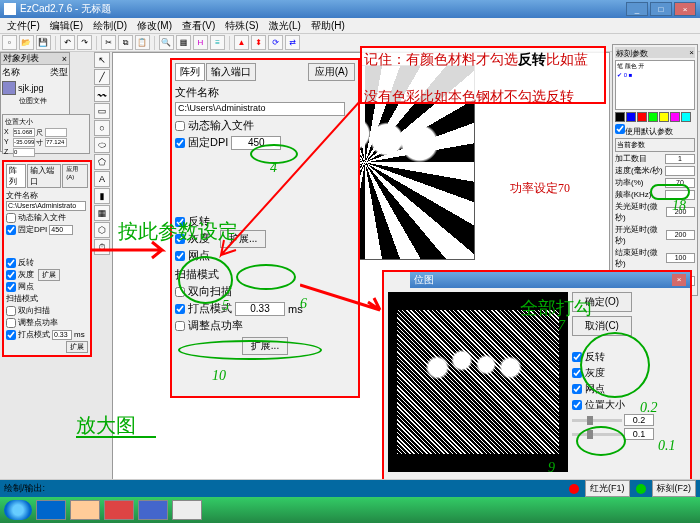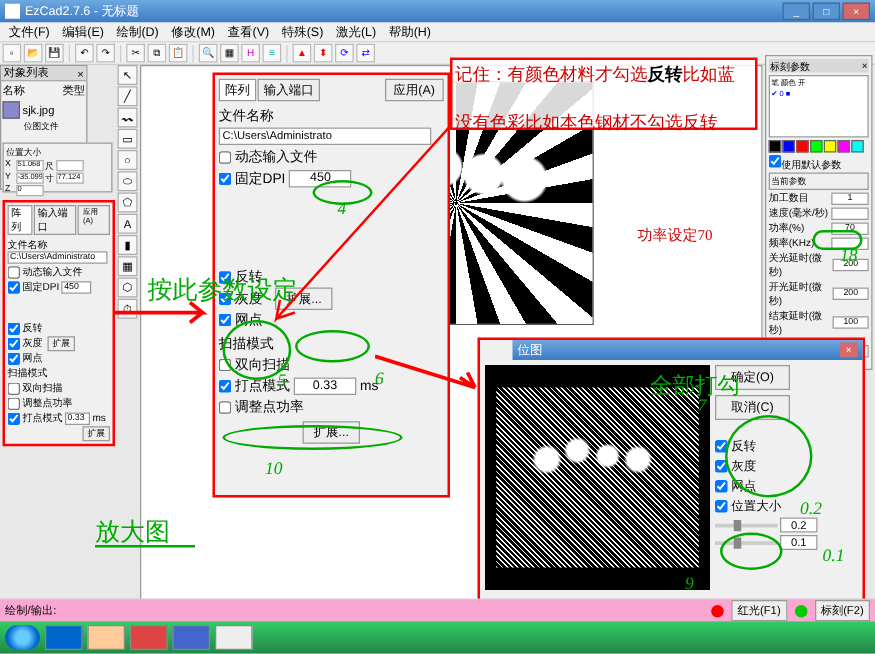--- a/index.html
+++ b/index.html
@@ -93,21 +93,21 @@
 .ann.num { font-style: italic; font-size: 14px; }
 .greencircle { position: absolute; border: 2px solid #0a0; border-radius: 50%; pointer-events: none; }
 .arrow { position: absolute; pointer-events: none; }
 
 
 .taskbar { position: absolute; left: 0; bottom: 0; width: 100%; height: 26px; background: linear-gradient(#3c6, #284); display: flex; align-items: center; padding: 0 4px; gap: 4px; }
 .taskbar .start { width: 28px; height: 20px; border-radius: 10px; background: radial-gradient(circle, #6cf 30%, #06c 70%); }
 .taskbar .tbitem { width: 30px; height: 20px; background: #fff; border: 1px solid #888; }
 
 
-.statusbar { position: absolute; left: 0; bottom: 26px; width: 100%; height: 18px; background: #f9a8d4; border-top: 1px solid #ccc; display: flex; align-items: center; padding: 0 4px; font-size: 9px; gap: 6px; }
+.statusbar { position: absolute; left: 0; bottom: 26px; width: 100%; height: 18px; background: #0369a1; border-top: 1px solid #ccc; display: flex; align-items: center; padding: 0 4px; font-size: 9px; gap: 6px; }
 .statusbar .btn { border: 1px solid #999; background: #eee; padding: 1px 4px; }
 .statusbar .light { width: 10px; height: 10px; border-radius: 50%; }
 
 
 .coordpanel { position: absolute; left: 2px; top: 114px; width: 88px; height: 40px; background: #f0f0f0; border: 1px solid #999; font-size: 7px; padding: 1px; }
 .coordpanel .r { display: flex; gap: 1px; }
 .coordpanel .f { width: 22px; height: 9px; border: 1px solid #aaa; background: #fff; font-size: 6px; overflow: hidden; }
 
 input[type="checkbox"] { width: 10px; height: 10px; }
 

